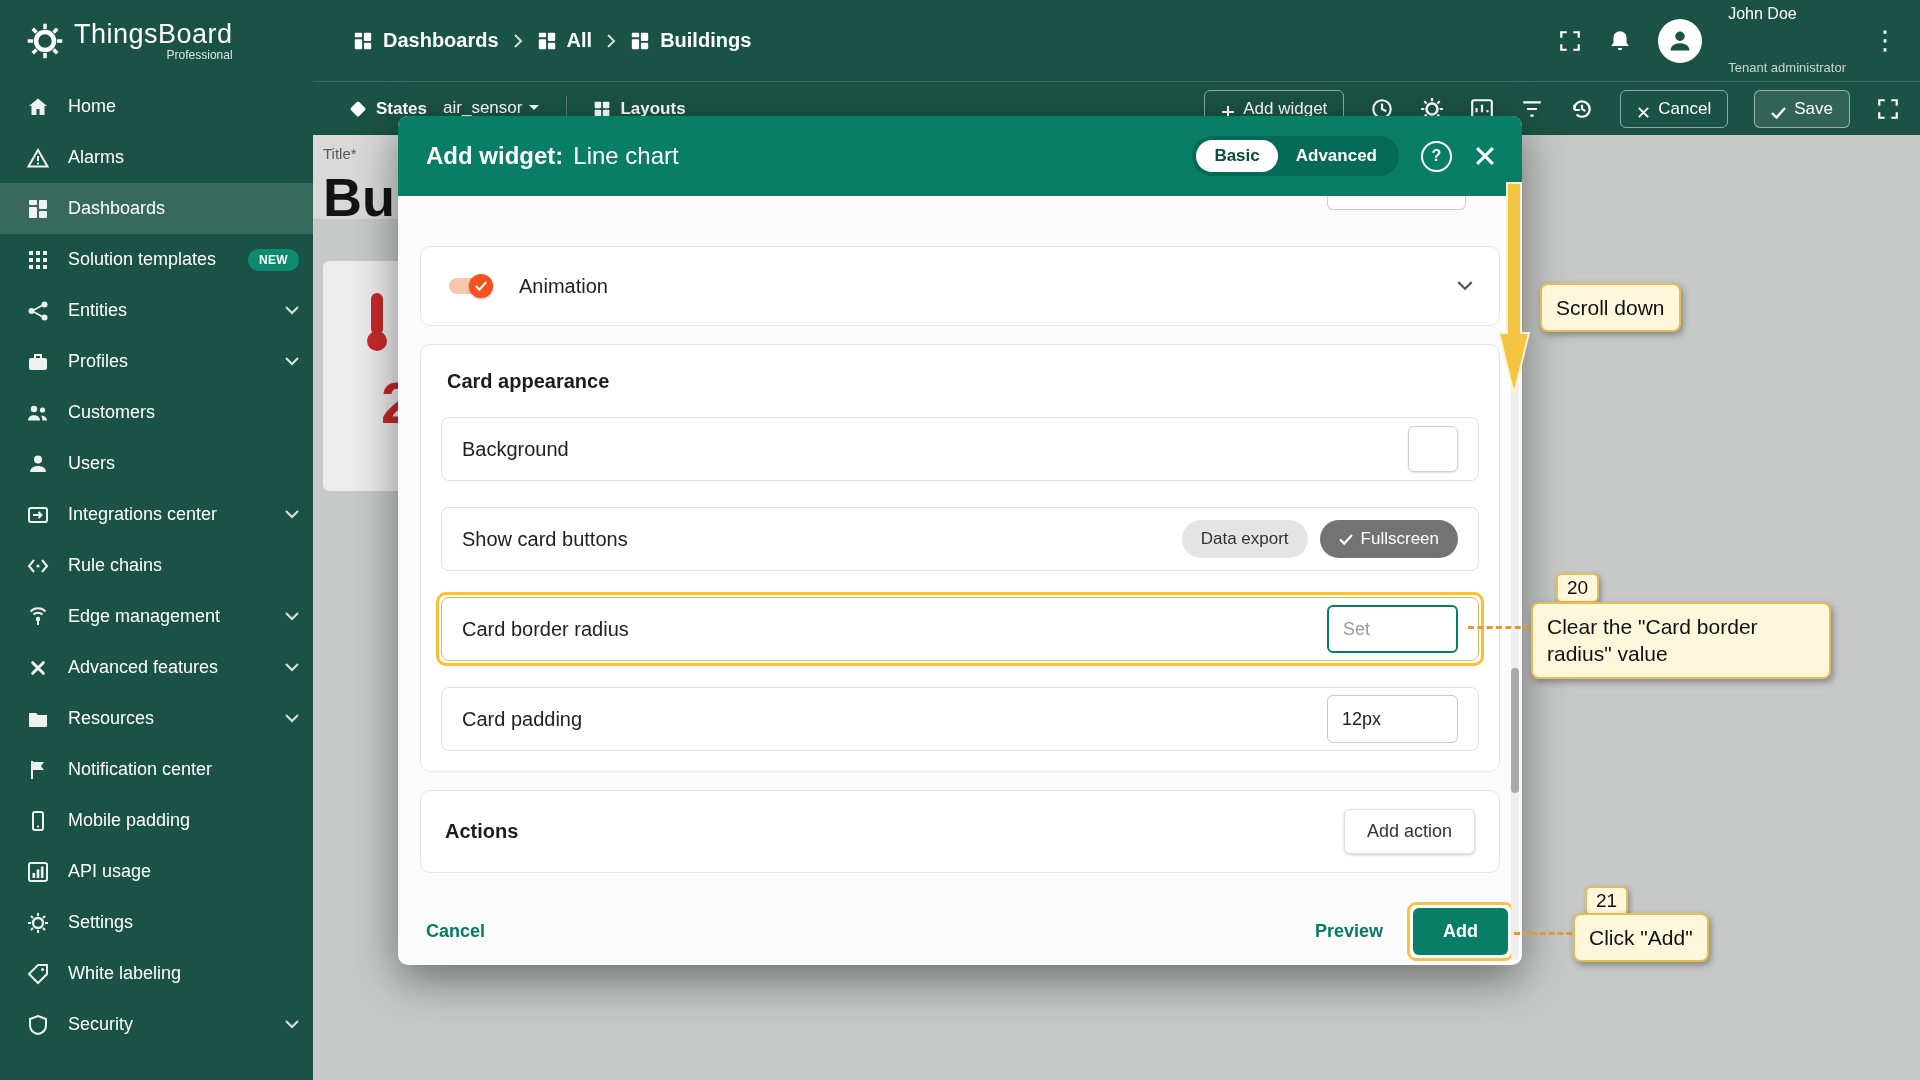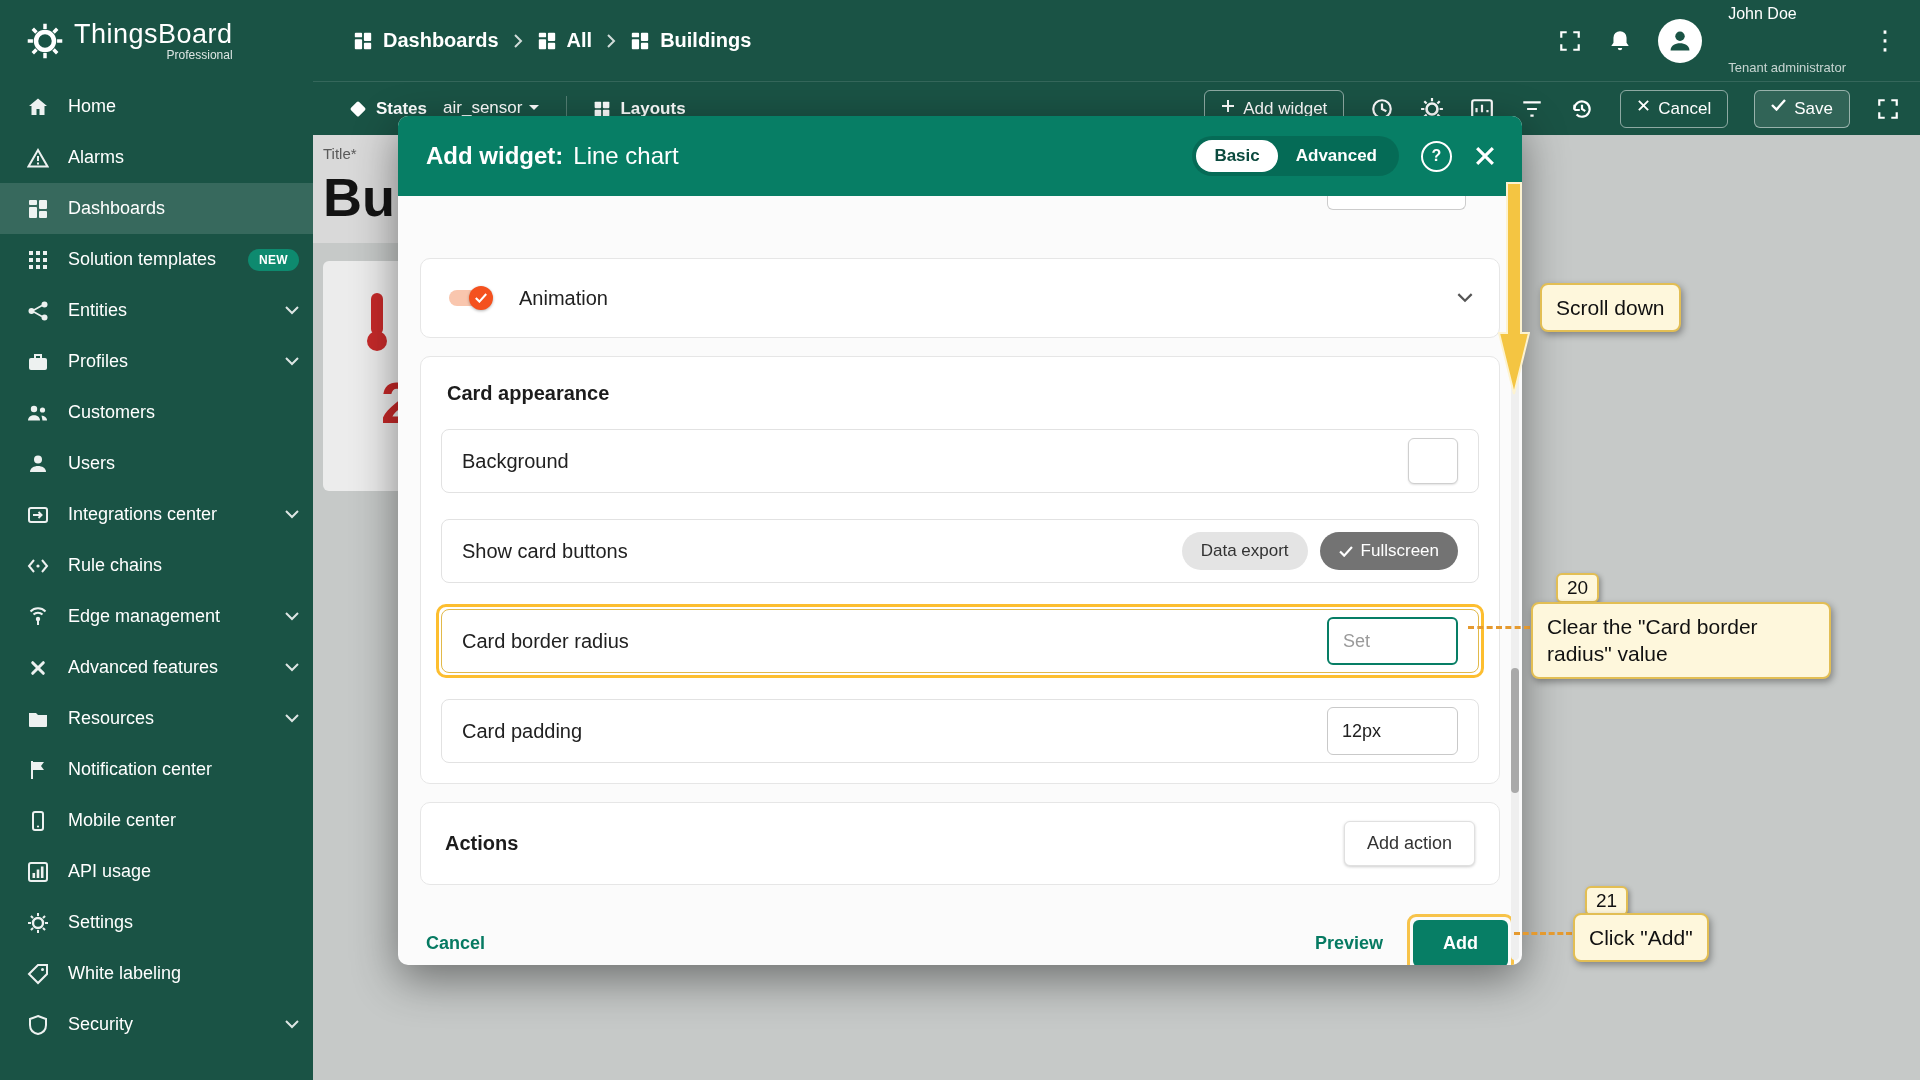--- a/index.html
+++ b/index.html
@@ -25,38 +25,38 @@
   .kebab::before{content:"⋮";font-size:26px;color:#fff;}
 
   
   .toolbar{position:absolute;left:313px;top:81px;width:1607px;height:54px;background:#1a5345;
     border-top:1px solid rgba(255,255,255,.12);display:flex;align-items:center;z-index:9;color:#fff;box-sizing:border-box;padding:0 20px 0 36px;}
   .tb-left{display:flex;align-items:center;gap:16px;}
   .tb-label{font-size:17px;font-weight:600;display:flex;align-items:center;gap:9px;}
   .tb-entity{font-size:17px;border-bottom:1px dotted rgba(255,255,255,.6);display:flex;align-items:center;gap:6px;cursor:pointer;}
   .tb-div{width:1px;height:26px;background:rgba(255,255,255,.25);margin:0 10px;}
   .tb-right{margin-left:auto;display:flex;align-items:center;gap:26px;}
-  .btn-ghost{display:flex;align-items:flex-start;gap:8px;border:1px solid rgba(255,255,255,.5);border-radius:6px;
+  .btn-ghost{display:flex;align-items:flex-end;gap:8px;border:1px solid rgba(255,255,255,.5);border-radius:6px;
     padding:8px 16px;font-size:17px;color:#fff;background:transparent;cursor:pointer;}
   .btn-save{background:rgba(255,255,255,.1);}
 
   
   .sidebar{position:absolute;left:0;top:81px;width:313px;height:999px;background:#1a5345;z-index:10;}
   .side-item{height:51px;display:flex;align-items:center;gap:18px;padding:0 14px 0 26px;color:#fff;
     font-size:18px;cursor:pointer;box-sizing:border-box;}
   .side-item.active{background:rgba(255,255,255,.13);}
   .si-icon{width:24px;display:flex;justify-content:center;opacity:.92;}
   .si-label{white-space:nowrap;}
   .new-badge{margin-left:auto;background:#0e8a6f;color:#fff;font-size:12px;font-weight:700;
     padding:4px 11px;border-radius:12px;letter-spacing:.3px;}
   .chev{margin-left:auto;opacity:.85;}
 
   
   .content{position:absolute;left:313px;top:135px;width:1607px;height:945px;background:#c6c9c8;z-index:1;}
-  .title-strip{position:absolute;left:0;top:0;width:120px;height:108px;background:#d9d9d9;
+  .title-strip{position:absolute;left:0;top:0;width:120px;height:84px;background:#d9d9d9;
     box-sizing:border-box;padding:10px 0 0 10px;overflow:hidden;}
   .title-label{font-size:15px;color:#5a5a5a;}
   .title-value{font-size:54px;font-weight:600;color:#141414;margin-top:4px;}
   .widget-card{position:absolute;left:10px;top:126px;width:110px;height:230px;background:#ececec;
     border-radius:6px 0 0 6px;overflow:hidden;}
   .thermo{position:absolute;left:48px;top:32px;width:12px;height:42px;background:#c62a2a;border-radius:6px;}
   .thermo::after{content:"";position:absolute;left:-4px;top:38px;width:20px;height:20px;background:#c62a2a;border-radius:50%;}
   .widget-value{position:absolute;left:58px;top:108px;font-size:58px;font-weight:700;color:#c62828;}
 
   
@@ -68,21 +68,21 @@
   .modal-title .t1{font-weight:700;}
   .tab-group{margin-left:auto;background:rgba(0,0,0,.15);border-radius:20px;padding:4px;display:flex;align-items:center;}
   .tab{font-size:17px;font-weight:600;padding:6px 18px;border-radius:16px;cursor:pointer;}
   .tab.active{background:#fff;color:#0b4a3e;}
   .help-circle{width:27px;height:27px;border:2px solid #fff;border-radius:50%;display:flex;align-items:center;
     justify-content:center;cursor:pointer;}
   .help-circle::before{content:"?";font-size:16px;font-weight:700;color:#fff;}
   .modal-body{position:relative;height:769px;box-sizing:border-box;padding-top:50px;}
   .sliver-input{position:absolute;top:0;right:56px;width:137px;height:13px;border:1px solid #ccc;border-top:none;
     border-radius:0 0 6px 6px;background:#fff;}
-  .card{background:#fff;border:1px solid #e6e6e6;border-radius:10px;margin:12px 22px;box-sizing:border-box;}
+  .card{background:#fff;border:1px solid #e6e6e6;border-radius:10px;margin:0 22px;box-sizing:border-box;}
   .card-anim{height:80px;display:flex;align-items:center;padding:0 26px;gap:26px;}
   .anim-label{font-size:20px;color:#212121;}
   .card-appearance{margin-top:18px;padding:17px 20px 20px;}
   .sec-title{font-size:20px;font-weight:700;color:#1c1c1c;padding:8px 6px 0;margin-bottom:24px;}
   .row{height:64px;border:1px solid #e2e2e2;border-radius:8px;background:#fff;display:flex;align-items:center;
     padding:0 20px;box-sizing:border-box;margin-bottom:26px;}
   .row:last-child{margin-bottom:0;}
   .row-label{font-size:20px;color:#212121;}
   .row-spacer{flex:1;}
   .swatch{width:48px;height:44px;background:#fff;border:1px solid #cfcfcf;border-radius:6px;
@@ -477,21 +477,21 @@
       </span>
     <span class="si-label">Notification center</span>
   </div>
   <div class="side-item">
     <span class="si-icon">
         <svg width="22" height="22" viewBox="0 0 22 22">
           <rect x="6" y="2" width="10" height="18" rx="2" fill="none" stroke="#fff" stroke-width="2"></rect>
           <circle cx="11" cy="16.5" r="1.1" fill="#fff"></circle>
         </svg>
       </span>
-    <span class="si-label">Mobile center</span>
+    <span class="si-label">Mobile padding</span>
   </div>
   <div class="side-item">
     <span class="si-icon">
         <svg width="22" height="22" viewBox="0 0 22 22">
           <rect x="2" y="2" width="18" height="18" rx="2" fill="none" stroke="#fff" stroke-width="2"></rect>
           <rect x="5.5" y="12" width="2.6" height="5" fill="#fff"></rect>
           <rect x="9.7" y="8.5" width="2.6" height="8.5" fill="#fff"></rect>
           <rect x="13.9" y="5.5" width="2.6" height="11.5" fill="#fff"></rect>
         </svg>
       </span>

